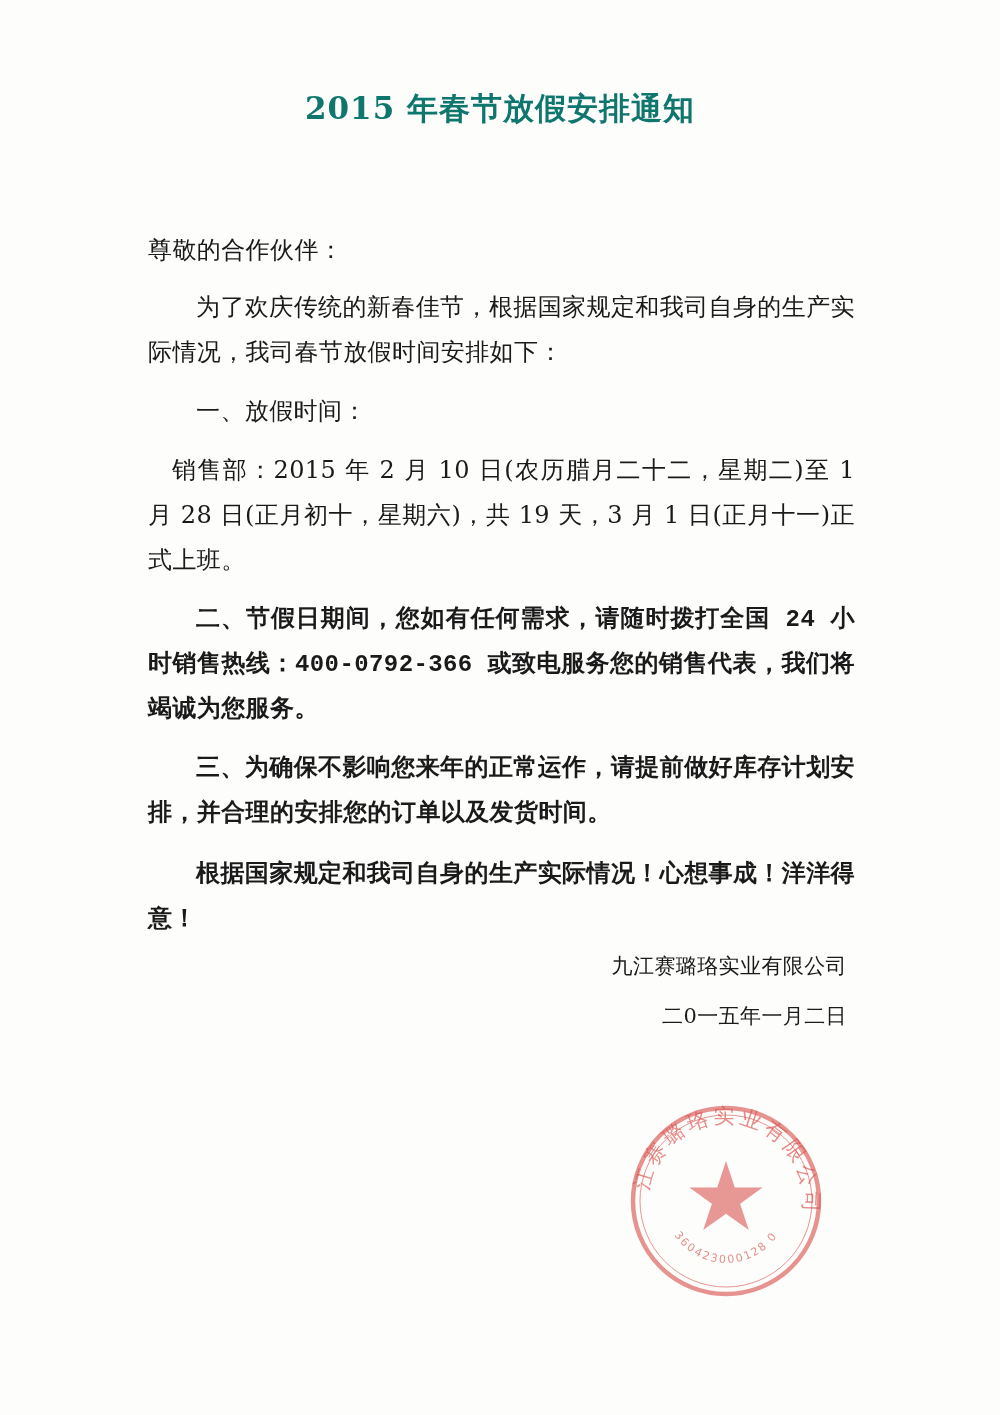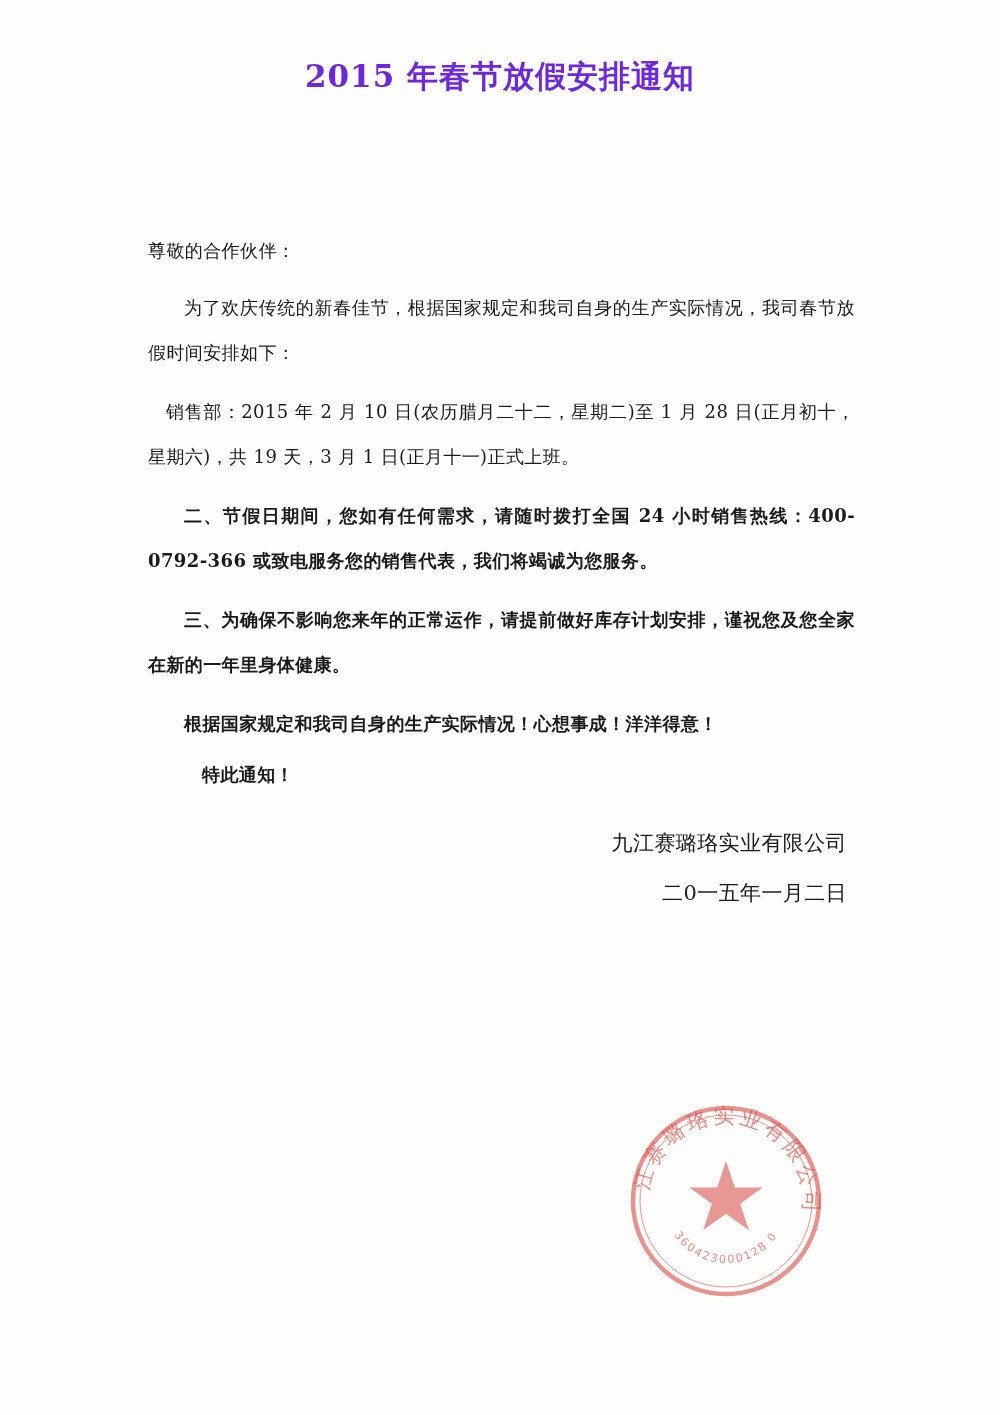--- a/index.html
+++ b/index.html
@@ -19,48 +19,49 @@
     position: absolute;
     inset: 0;
     background: #fdfdfc;
   }
   .doc-title {
     text-align: center;
     font-size: 31px;
     font-weight: bold;
     letter-spacing: 1px;
     margin: 0;
-    padding-top: 56px;
-    color: #6d28d9;
+    padding-top: 88px;
+    color: #0f766e;
     font-family: "DejaVu Serif", "Liberation Serif", serif;
   }
   .body-wrap {
     position: absolute;
     left: 148px;
     right: 145px;
     top: 228px;
   }
   p {
     margin: 0 0 14px 0;
-    font-size: 18px;
+    font-size: 24px;
     line-height: 45px;
     text-align: justify;
     letter-spacing: 0.4px;
   }
   .salutation {
     margin-bottom: 12px;
   }
   .indent {
     text-indent: 2em;
   }
   .indent-1 {
     text-indent: 1em;
   }
   .strong-line {
     font-weight: bold;
+    font-family: Liberation Mono, monospace;
   }
   .wish {
     font-weight: bold;
     text-indent: 2em;
     margin-bottom: 6px;
   }
   .notice-end {
     text-indent: 3em;
     font-weight: bold;
     margin-bottom: 26px;
@@ -92,31 +93,31 @@
 
   <h1 class="doc-title">2015 年春节放假安排通知</h1>
 
   <div class="body-wrap">
 
     <p class="salutation">尊敬的合作伙伴：</p>
 
 
     <p class="indent">为了欢庆传统的新春佳节，根据国家规定和我司自身的生产实际情况，我司春节放假时间安排如下：</p>
 
+    <p class="indent">一、放假时间：</p>
 
 
     <p class="indent-1">销售部：2015 年 2 月 10 日(农历腊月二十二，星期二)至 1 月 28 日(正月初十，星期六)，共 19 天，3 月 1 日(正月十一)正式上班。</p>
 
     <p class="indent strong-line">二、节假日期间，您如有任何需求，请随时拨打全国 24 小时销售热线：400-0792-366 或致电服务您的销售代表，我们将竭诚为您服务。</p>
 
-    <p class="indent strong-line">三、为确保不影响您来年的正常运作，请提前做好库存计划安排，谨祝您及您全家在新的一年里身体健康。</p>
+    <p class="indent strong-line">三、为确保不影响您来年的正常运作，请提前做好库存计划安排，并合理的安排您的订单以及发货时间。</p>
 
     <p class="wish">根据国家规定和我司自身的生产实际情况！心想事成！洋洋得意！</p>
 
-    <p class="notice-end">特此通知！</p>
 
     <div class="sign-block">
       <p>九江赛璐珞实业有限公司</p>
       <p>二0一五年一月二日</p>
     </div>
 
   </div>
 
   <div class="stamp">
     <svg viewBox="0 0 212 212" width="212" height="212" aria-hidden="true">

